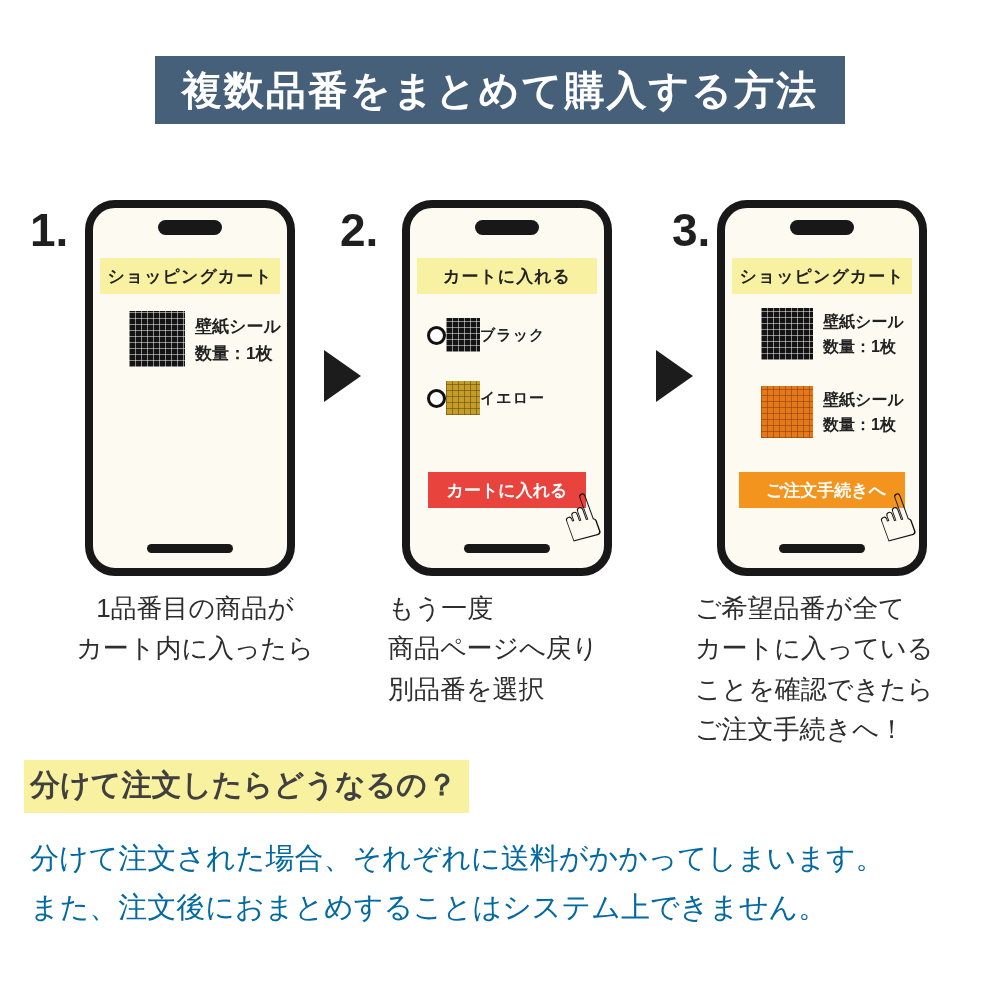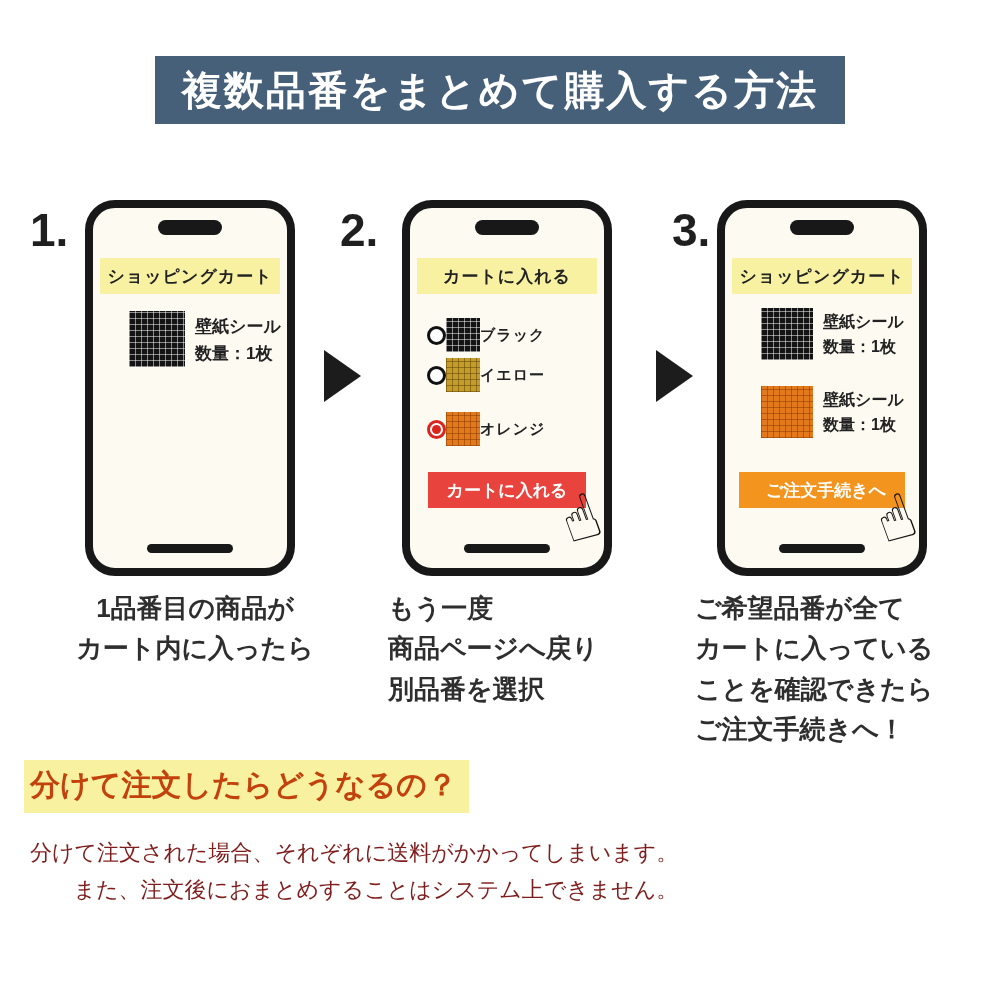--- a/index.html
+++ b/index.html
@@ -83,21 +83,21 @@
   .item-row{position:absolute;left:16px;display:flex;align-items:flex-end;gap:10px;padding-left:20px;}
   .p1 .item-row{top:103px;}
   .p3 .row-a{top:100px;}
   .p3 .row-b{top:178px;}
   .item-text{font-size:16px;font-weight:bold;color:#222;line-height:1.55;white-space:nowrap;}
   .p1 .item-text{font-size:17px;}
 
   
   .opt-row{position:absolute;left:17px;display:flex;align-items:center;}
   .r1{top:110px;}
-  .r2{top:150px;}
+  .r2{top:173px;}
   .r3{top:204px;}
   .radio{
     width:19px;height:19px;border:3px solid #111;border-radius:50%;
     background:#fff;box-sizing:border-box;flex:0 0 auto;position:relative;
   }
   .radio.sel{border-color:#d9251d;}
   .radio.sel::after{
     content:"";position:absolute;inset:2px;background:#d9251d;border-radius:50%;
   }
   .opt-label{font-size:15px;font-weight:bold;color:#222;letter-spacing:1px;white-space:nowrap;}
@@ -114,36 +114,36 @@
   
   .hand{
     position:absolute;top:280px;left:152px;z-index:5;
     font-size:62px;line-height:1;color:#111;
     transform:rotate(-20deg);
     font-family:"DejaVu Sans",sans-serif;
   }
 
   
   .caption{
-    position:absolute;font-size:26px;font-weight:700;color:#2e2e2e;
+    position:absolute;font-size:26px;font-weight:400;color:#2e2e2e;
     line-height:1.55;white-space:pre-line;
   }
   .c1{left:62px;top:588px;width:266px;text-align:center;}
   .c2{left:388px;top:588px;}
   .c3{left:695px;top:588px;}
 
   
   .qa-heading{
     position:absolute;left:24px;top:760px;
-    font-size:30px;font-weight:bold;color:#c2410c;
+    font-size:30px;font-weight:bold;color:#404040;
     background:#f8f2a0;padding:5px 12px 7px 6px;white-space:nowrap;
   }
   .qa-body{
     position:absolute;left:30px;top:834px;
-    font-size:22px;font-weight:500;color:#7f1d1d;line-height:1.7;white-space:pre-line;text-align:right;
+    font-size:29px;font-weight:500;color:#0369a1;line-height:1.7;white-space:pre-line;
   }
 </style>
 </head>
 <body>
 
 <div class="canvas">
 
   <div class="banner">
     <span>複数品番をまとめて購入する方法</span>
   </div>
@@ -175,25 +175,20 @@
     <div class="opt-row r1">
       <span class="radio"></span>
       <span class="swatch sm black"></span>
       <span class="opt-label">ブラック</span>
     </div>
     <div class="opt-row r2">
       <span class="radio"></span>
       <span class="swatch sm yellow"></span>
       <span class="opt-label">イエロー</span>
     </div>
-    <div class="opt-row r3">
-      <span class="radio sel"></span>
-      <span class="swatch sm orange"></span>
-      <span class="opt-label">オレンジ</span>
-    </div>
 
     <div class="btn red">カートに入れる</div>
     <div class="hand">☝</div>
     <div class="home-bar"></div>
   </div>
 
   <div class="phone p3">
     <div class="notch"></div>
     <div class="screen-header">ショッピングカート</div>
 

